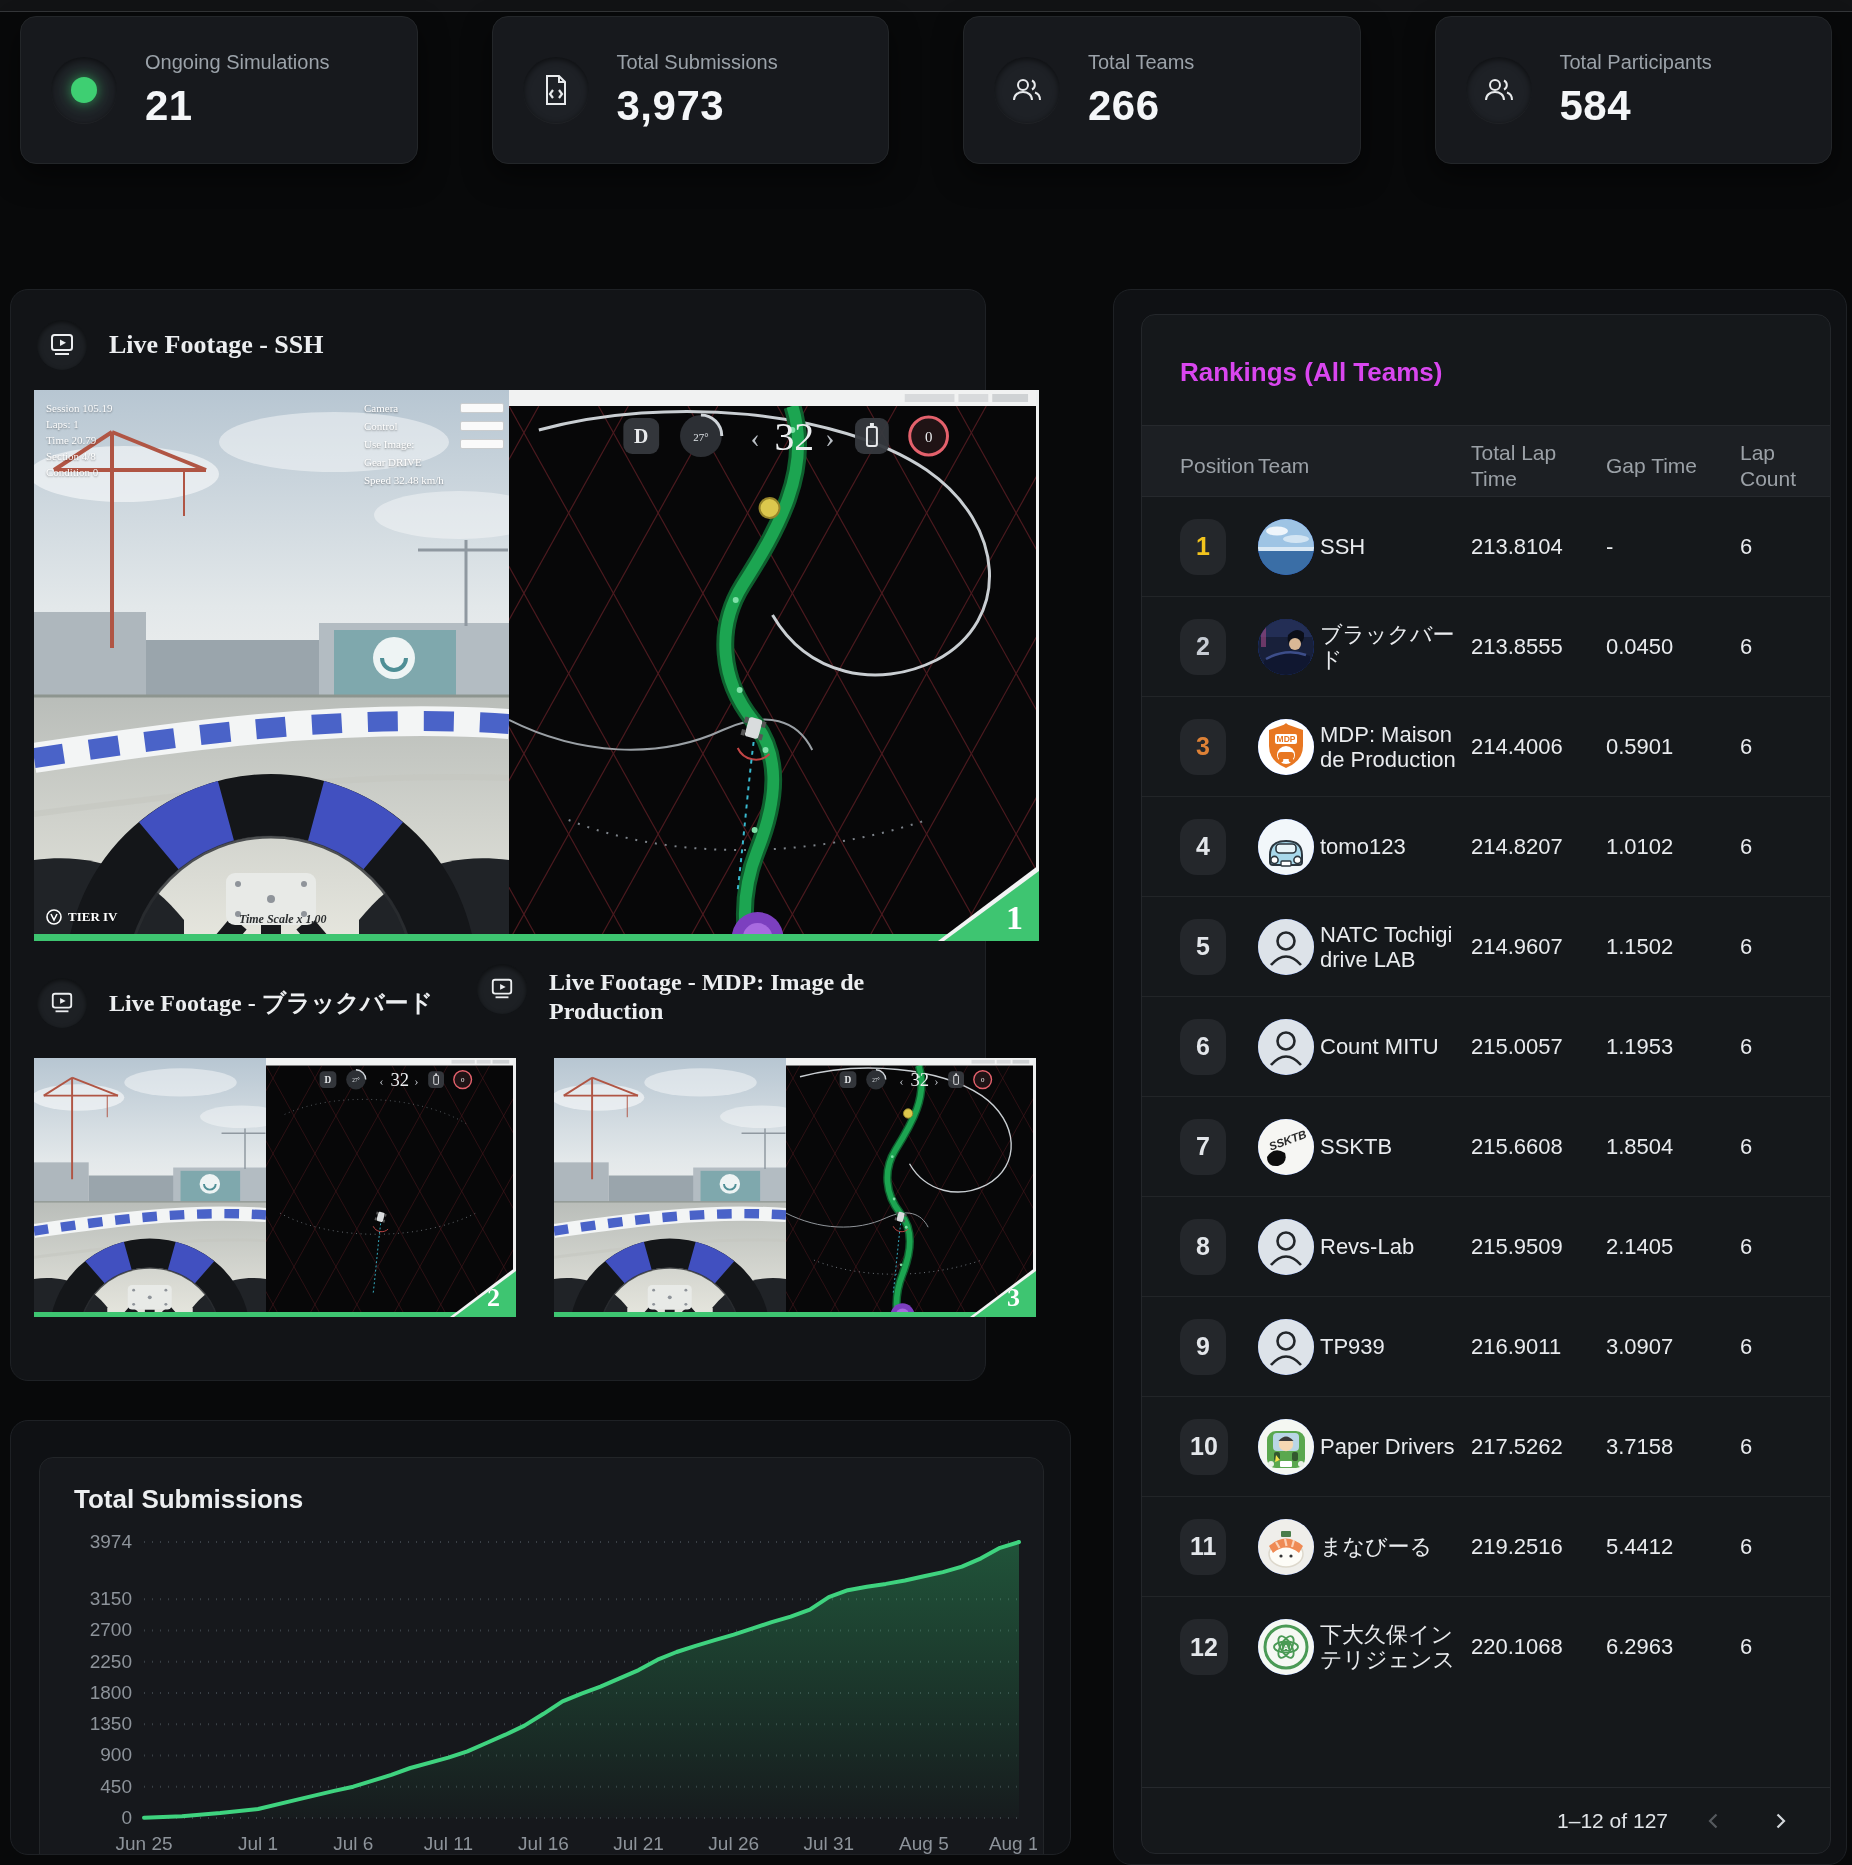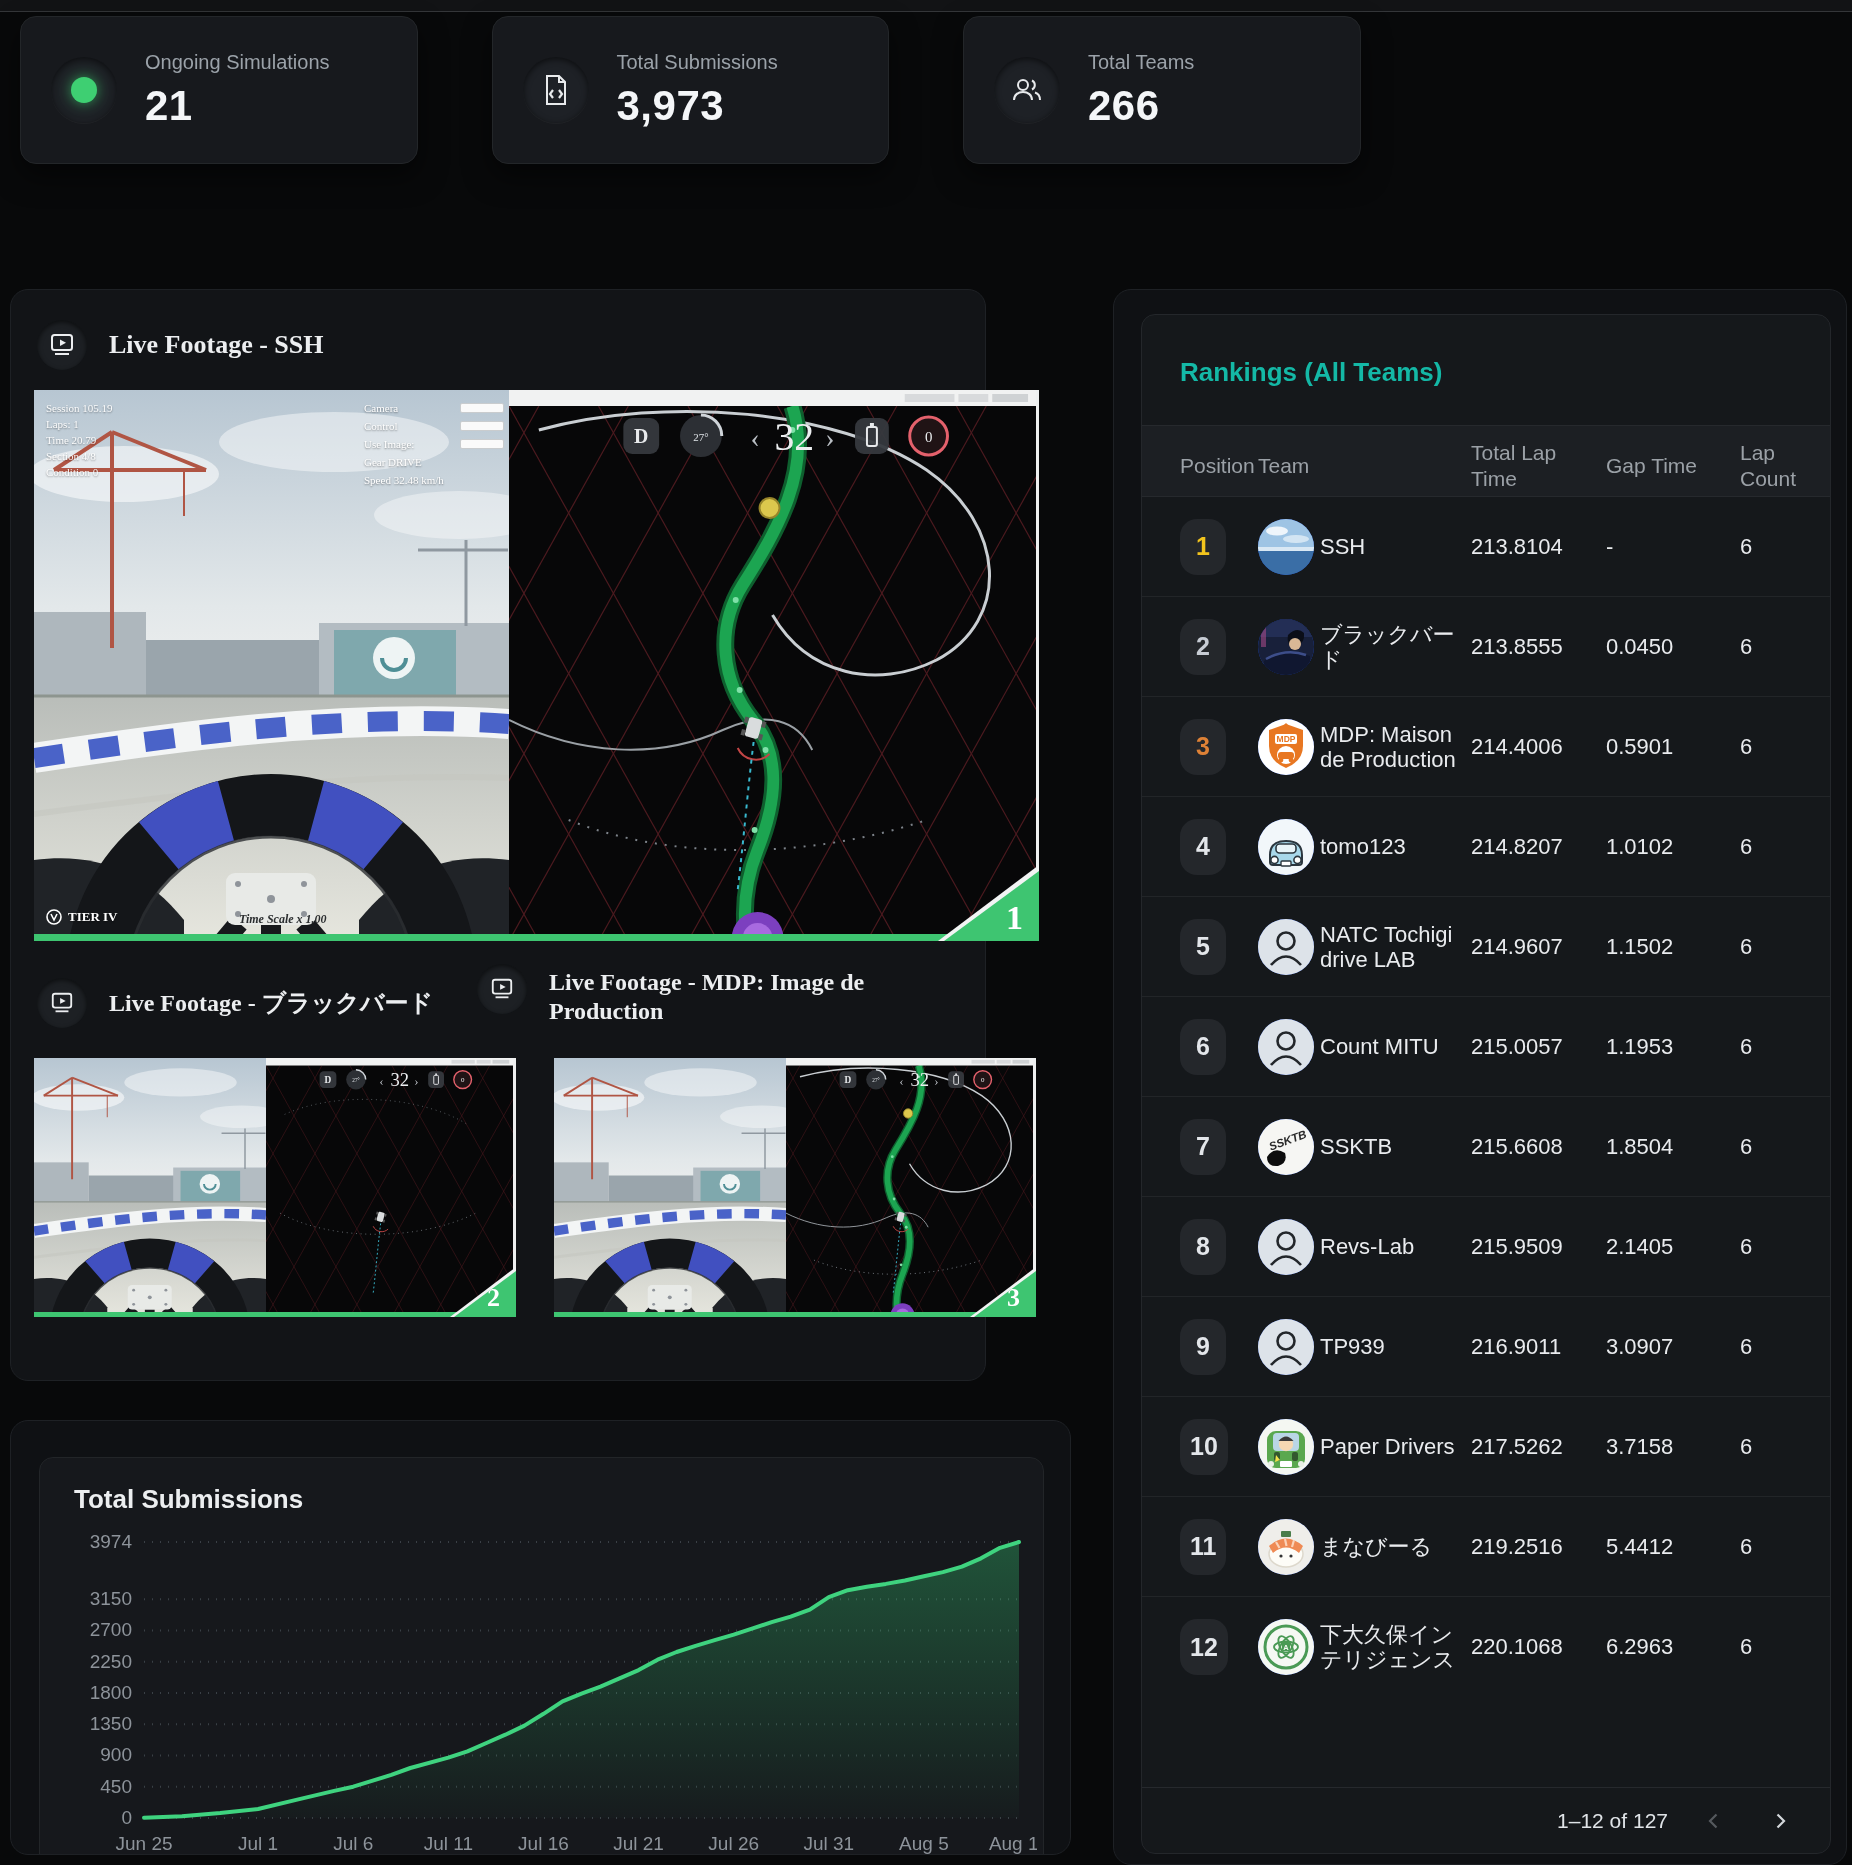--- a/index.html
+++ b/index.html
@@ -54,21 +54,21 @@
   .timescale{left:205px;bottom:14px;font-size:12px;font-weight:700;font-style:italic;color:#2b2e30;text-shadow:none;}
 
   
   #chart-card{position:absolute;left:28px;top:36px;width:1005px;height:420px;background:#16181c;border-radius:14px;border:1px solid #222528;}
   #chart-title{position:absolute;left:34px;top:26px;font-size:26px;font-weight:700;color:#eceef0;}
   #chart-box{position:absolute;left:12px;top:72px;width:985px;height:330px;}
 
   
   #rank-card{position:absolute;left:27px;top:24px;width:690px;height:1540px;background:#15181b;
              border:1px solid #24272b;border-radius:14px;display:flex;flex-direction:column;overflow:hidden;}
-  #rank-title{padding:42px 0 0 38px;font-size:26px;font-weight:700;color:#14b8a6;height:110px;}
+  #rank-title{padding:42px 0 0 38px;font-size:26px;font-weight:700;color:#d946ef;height:110px;}
   .rgrid{display:grid;grid-template-columns:78px 62px 151px 135px 134px 1fr;align-items:center;padding-left:38px;}
   #rank-header{background:#1c1f23;min-height:72px;font-size:21px;color:#9ba1a7;line-height:26px;
                border-top:1px solid #26292d;border-bottom:1px solid #26292d;align-items:center;padding-top:10px;}
   #rank-header .hc{padding-right:14px;}
   .rrow{min-height:100px;border-bottom:1px solid #222528;font-size:22px;color:#e9ebee;padding-top:20px;padding-bottom:20px;}
   .rrow:last-child{border-bottom:none;}
   .pos-badge{display:inline-flex;align-items:center;justify-content:center;min-width:46px;height:56px;
              padding:0 10px;border-radius:17px;background:#24272b;font-size:25px;font-weight:700;}
   .avatar{width:56px;height:56px;border-radius:50%;overflow:hidden;background:#1d4ed8;}
   .avatar svg{width:56px;height:56px;}
@@ -111,20 +111,34 @@
       <svg width="36" height="36" viewBox="0 0 36 36" fill="none" stroke="#e8eaec" stroke-width="2">
         <circle cx="14" cy="13" r="5"></circle>
           <path d="M5 28c0-5 4-8 9-8s9 3 9 8"></path>
         <path d="M23 8.5a5 5 0 0 1 0 9"></path>
           <path d="M26 20.5c3.2 1 5 3.5 5 7.5"></path>
       </svg>
     </div>
     <div>
       <div class="stat-label">Total Teams</div>
       <div class="stat-value">266</div>
+    </div>
+  </div>
+  <div class="stat-card">
+    <div class="stat-chip">
+      <svg width="36" height="36" viewBox="0 0 36 36" fill="none" stroke="#e8eaec" stroke-width="2">
+        <circle cx="14" cy="13" r="5"></circle>
+          <path d="M5 28c0-5 4-8 9-8s9 3 9 8"></path>
+        <path d="M23 8.5a5 5 0 0 1 0 9"></path>
+          <path d="M26 20.5c3.2 1 5 3.5 5 7.5"></path>
+      </svg>
+    </div>
+    <div>
+      <div class="stat-label">Total Participants</div>
+      <div class="stat-value">584</div>
     </div>
   </div>
 </div>
 
 <div id="live-panel" class="panel">
 
   <div class="panel-head" style="left:26px;top:30px;">
     <div class="head-chip">
       <svg width="26" height="26" viewBox="0 0 26 26" fill="none" stroke="#eceef0" stroke-width="2">
         <rect x="3" y="3" width="20" height="15" rx="2.5"></rect>

